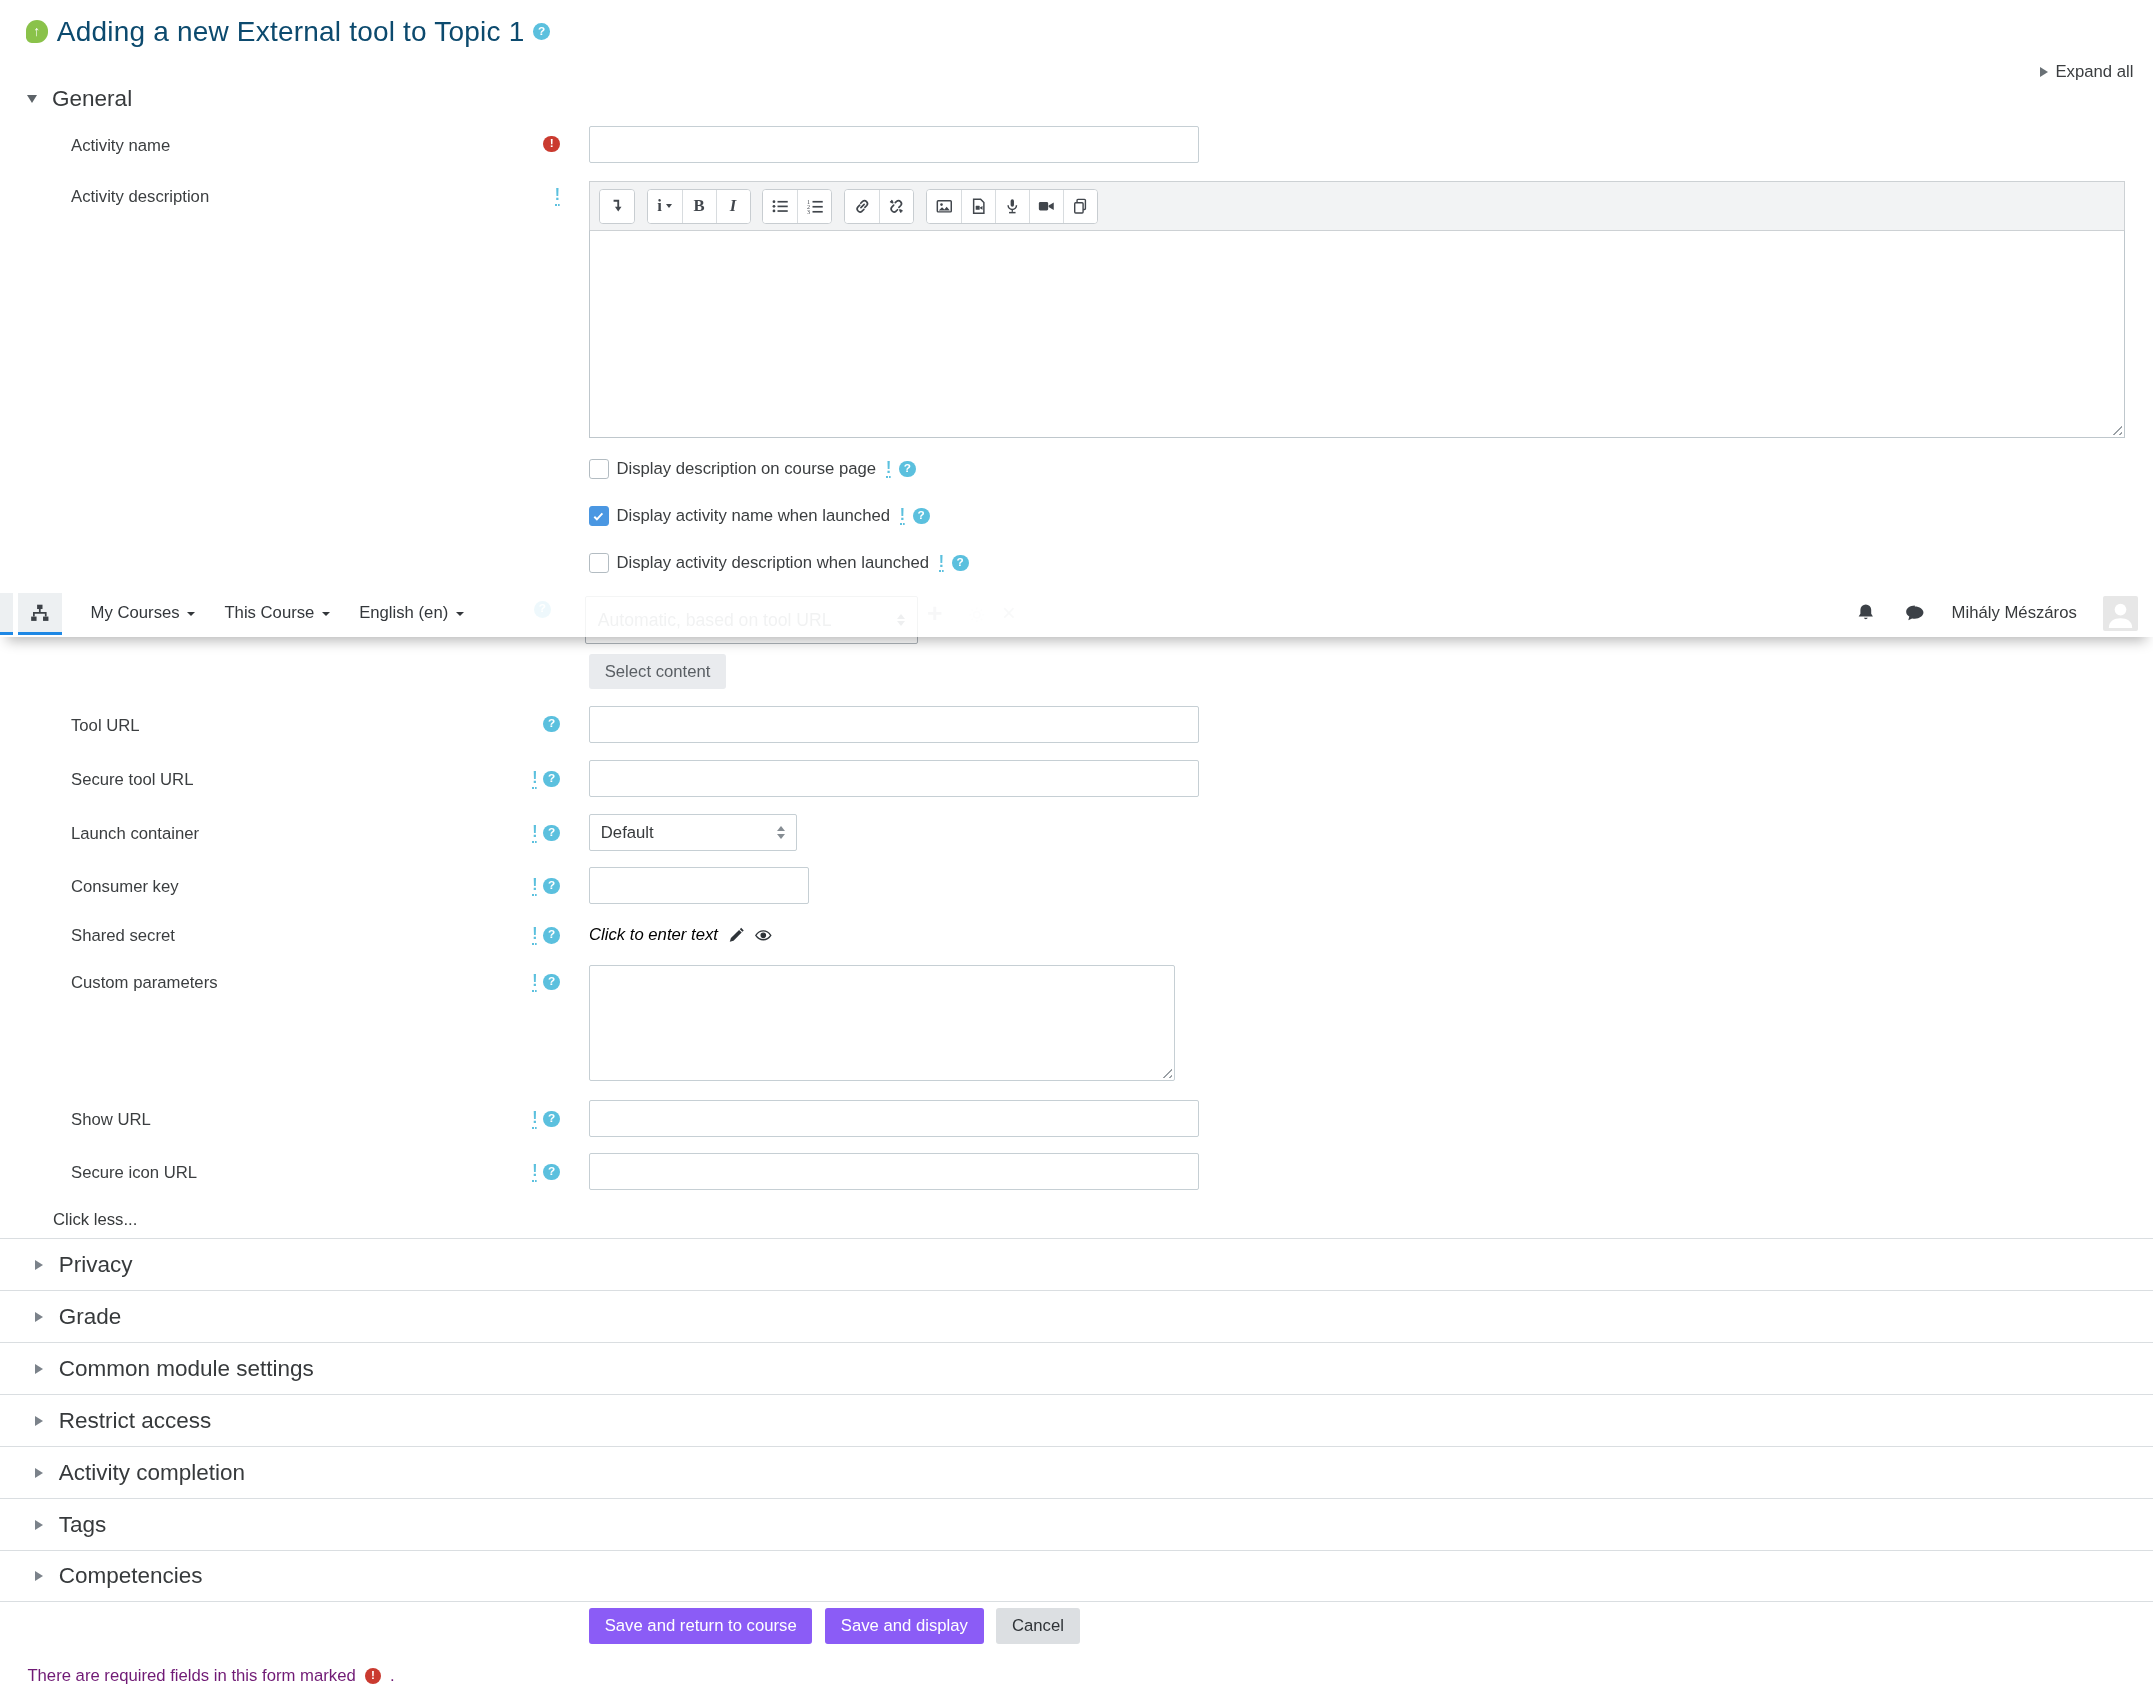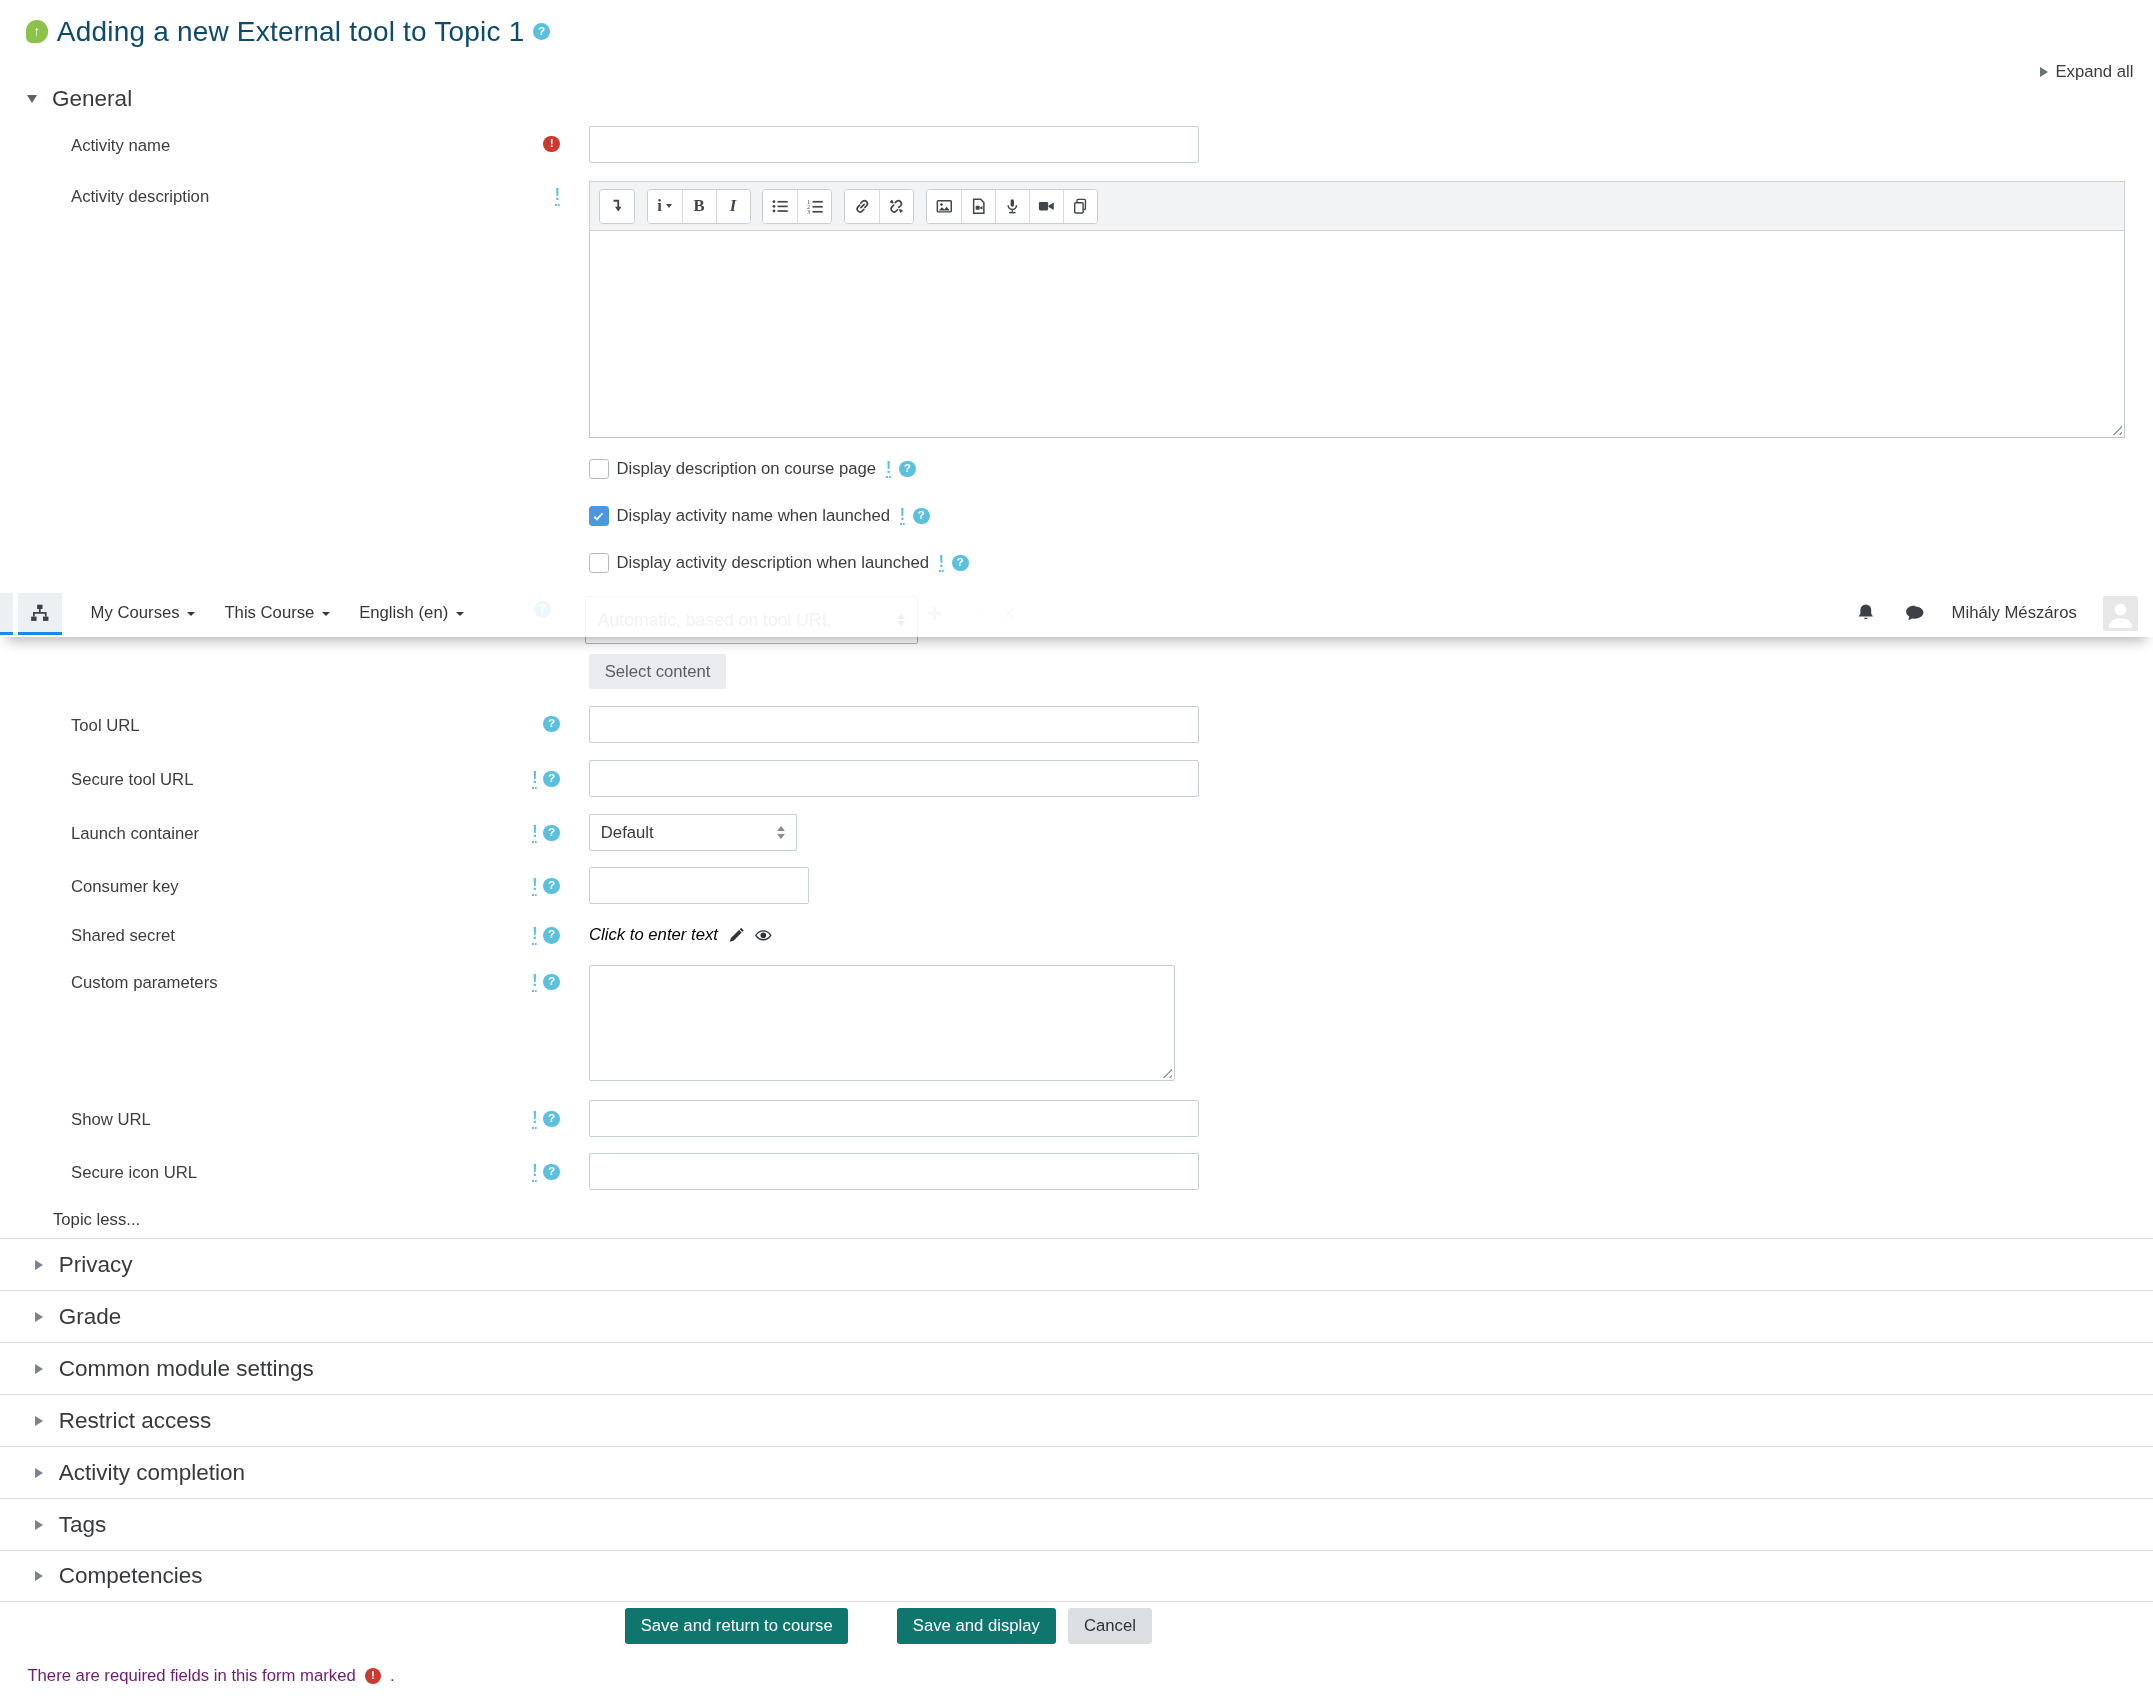--- a/index.html
+++ b/index.html
@@ -130,21 +130,21 @@
   
   .sections { position:absolute; top:1238px; left:0; width:2153px; }
   .collapsed-section { height:52px; border-top:1px solid #dadee1; display:flex; align-items:center; gap:15.7px; padding-left:35px; cursor:pointer; }
   .collapsed-section:last-child { border-bottom:1px solid #dadee1; }
   .collapsed-section .tri-right { border-left-color:#7b828a; border-top-width:5.9px; border-bottom-width:5.9px; }
 
   
   .actions { position:absolute; top:1608px; left:589px; display:flex; gap:12.7px; }
   .btn { height:36px; padding:0 15.7px; border:none; border-radius:2.9px; font-family:"Liberation Sans",sans-serif;
          font-size:16.7px; cursor:pointer; }
-  .btn-dark { background:#0f766e; color:#fff;margin-left:36px; }
+  .btn-dark { background:#8b5cf6; color:#fff; }
   .btn-light { background:#dcdfe2; color:#2f3337; }
 
   
   .required-note { position:absolute; top:1666px; left:27.4px; display:flex; align-items:center; gap:8.8px; font-size:16.7px; color:#701a75; }
 </style>
 </head>
 <body>
 
 <div id="page">
 
@@ -452,21 +452,21 @@
 
   <div class="frow" style="top:1153px">
     <span class="flabel">Secure icon URL</span>
     <span class="ficons">
         <span class="warn-mark"></span>
         <span class="help-circle"></span>
       </span>
     <input class="fin w622" value="" style="">
   </div>
 
-  <div class="show-less">Topic less...</div>
+  <div class="show-less">Click less...</div>
 
   <div class="sections">
     <div class="collapsed-section">
       <span class="tri-right"></span>
       <span class="txt">Privacy</span>
     </div>
     <div class="collapsed-section">
       <span class="tri-right"></span>
       <span class="txt">Grade</span>
     </div>

